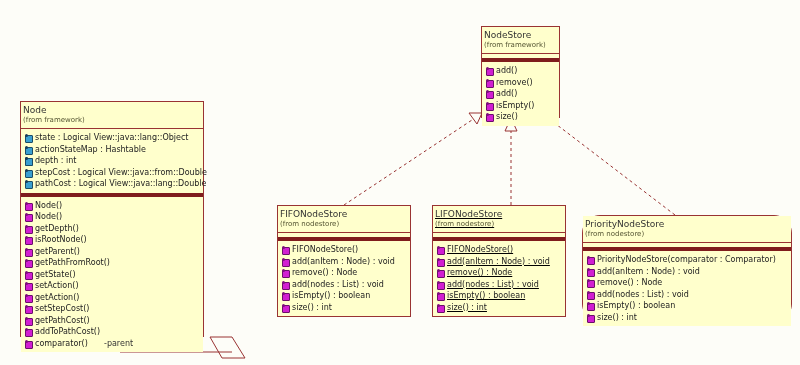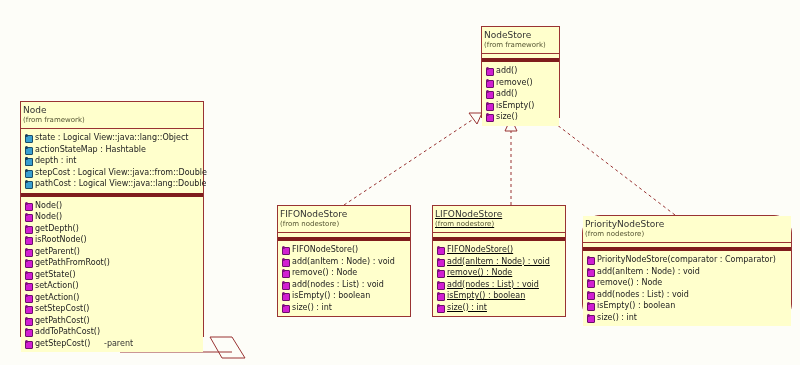--- a/index.html
+++ b/index.html
@@ -176,21 +176,21 @@
       <span class="uml-row"><i class="ic ic-method"></i><span>getDepth()</span></span>
       <span class="uml-row"><i class="ic ic-method"></i><span>isRootNode()</span></span>
       <span class="uml-row"><i class="ic ic-method"></i><span>getParent()</span></span>
       <span class="uml-row"><i class="ic ic-method"></i><span>getPathFromRoot()</span></span>
       <span class="uml-row"><i class="ic ic-method"></i><span>getState()</span></span>
       <span class="uml-row"><i class="ic ic-method"></i><span>setAction()</span></span>
       <span class="uml-row"><i class="ic ic-method"></i><span>getAction()</span></span>
       <span class="uml-row"><i class="ic ic-method"></i><span>setStepCost()</span></span>
       <span class="uml-row"><i class="ic ic-method"></i><span>getPathCost()</span></span>
       <span class="uml-row"><i class="ic ic-method"></i><span>addToPathCost()</span></span>
-      <span class="uml-row"><i class="ic ic-method"></i><span>getStepCost()</span></span>
+      <span class="uml-row"><i class="ic ic-method"></i><span>comparator()</span></span>
     </div>
   </div>
 
   <div class="uml-class" style="left:481px; top:26px; width:79px; height:92px;">
     <div class="uml-header">
       <div class="uml-name">NodeStore</div>
       <div class="uml-from">(from framework)</div>
     </div>
     <div class="uml-compartment empty"></div>
     <div class="uml-compartment last">

